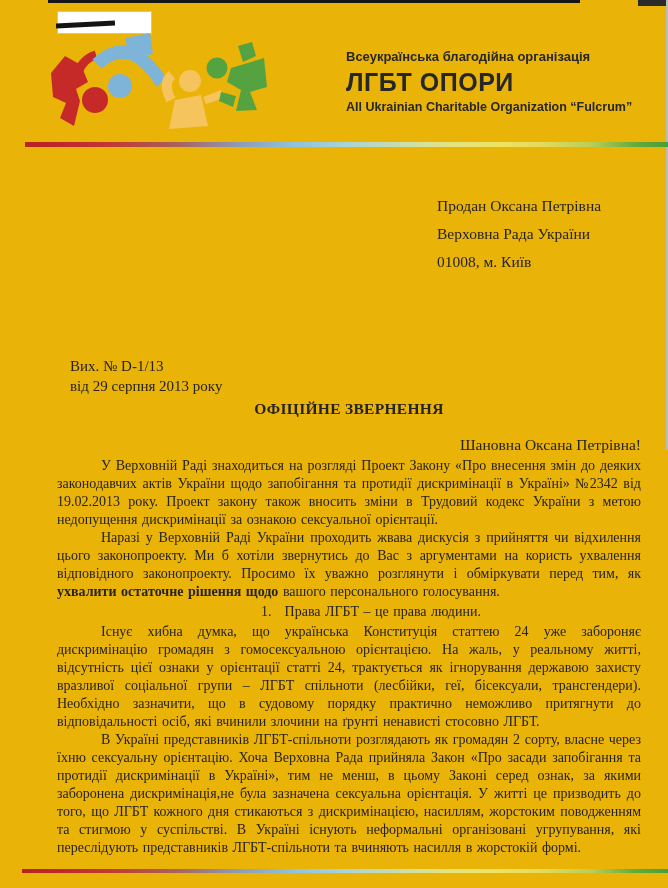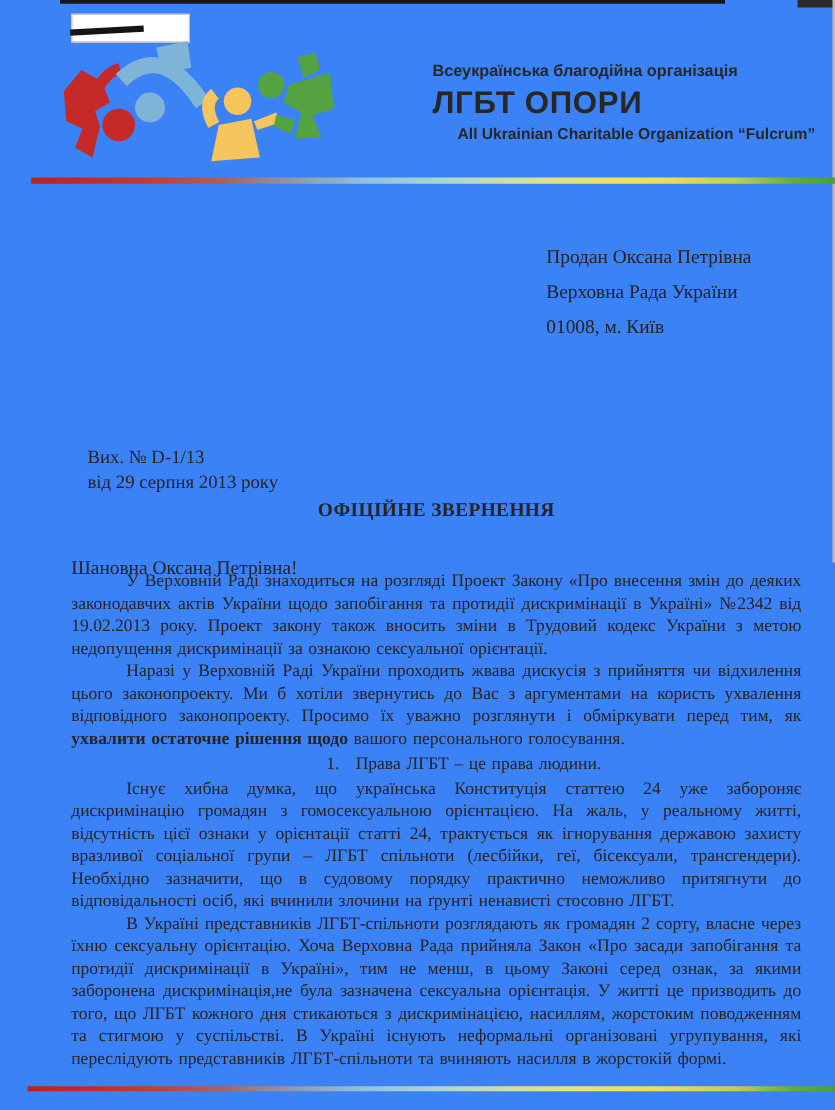--- a/index.html
+++ b/index.html
@@ -1,56 +1,56 @@
 <!DOCTYPE html>
 <html lang="uk"><head>
 <meta charset="utf-8">
 <style>
   html,body{margin:0;padding:0;background:#888;}
   .page{
     position:relative;
     width:668px;height:888px;
     margin:0 auto;
-    background:#3b82f6;
+    background:#eab308;
     overflow:hidden;
     font-family:"Liberation Serif", serif;
     color:#262321;
   }
   
   .scan-top-edge{position:absolute;top:0;left:48px;width:532px;height:3px;background:#161616;}
   .scan-top-right{position:absolute;top:0;right:0;width:30px;height:6px;background:#2a2a2a;}
   .scan-right-edge{position:absolute;top:0;right:0;width:2px;height:450px;background:#bdbdb8;}
   .scan-label{position:absolute;left:57px;top:11px;width:93px;height:21px;background:#ffffff;border:1px solid #c6c6c0;}
   .scan-mark{position:absolute;left:-2px;top:10px;width:59px;height:5px;background:#141414;transform:rotate(-3deg);}
   
   .logo{position:absolute;left:50px;top:33px;width:218px;height:100px;}
   .letterhead-text{
     position:absolute;left:346px;top:49px;
     font-family:"Liberation Sans", sans-serif;
     font-weight:bold;color:#272727;
   }
   .org-small{font-size:13px;line-height:16px;}
   .org-main{font-size:25px;line-height:30px;margin-top:2px;letter-spacing:0.5px;}
-  .org-en{font-size:12.5px;line-height:16px;margin-top:2px;margin-left:20px;}
+  .org-en{font-size:12.5px;line-height:16px;margin-top:2px;}
   .rule{
     position:absolute;right:0;
     background:linear-gradient(90deg,
       #b5251f 0%, #c1272d 6%, #bf3c33 14%, #a8625f 24%, #8e9ab2 33%,
       #8fc3de 42%, #a8d4d8 50%, #c8ddb0 58%, #e3e383 66%, #eee35f 74%,
       #e6db5c 80%, #bcce55 88%, #62aa3e 95%, #47a038 100%);
   }
   .rule-top{top:142px;left:25px;height:5px;}
   .rule-bottom{top:869px;left:22px;height:4px;}
   
   .recipient{position:absolute;left:437px;top:192px;font-size:15.5px;line-height:28px;}
   .recipient .line-0{margin-left:7px;}
   .reference{position:absolute;left:70px;top:356px;font-size:15px;line-height:20px;}
   
   .doc-title{position:absolute;left:57px;width:584px;top:400px;text-align:center;font-weight:bold;font-size:15.5px;letter-spacing:0.3px;}
-  .salutation{position:absolute;left:57px;width:584px;top:446px;text-align:left;font-size:15.5px;}
+  .salutation{position:absolute;left:57px;width:584px;top:436px;text-align:right;font-size:15.5px;}
   .body-text{
     position:absolute;left:57px;width:584px;top:457px;
     font-size:14px;line-height:18px;text-align:justify;word-spacing:1px;
   }
   .body-text p{margin:0;text-indent:44px;}
   .body-text .section-heading{font-weight:normal;margin-top:2px;margin-bottom:2px;text-align:center;}
   .section-heading .sec-num{margin-right:13px;}
 </style>
 </head>
 <body>

